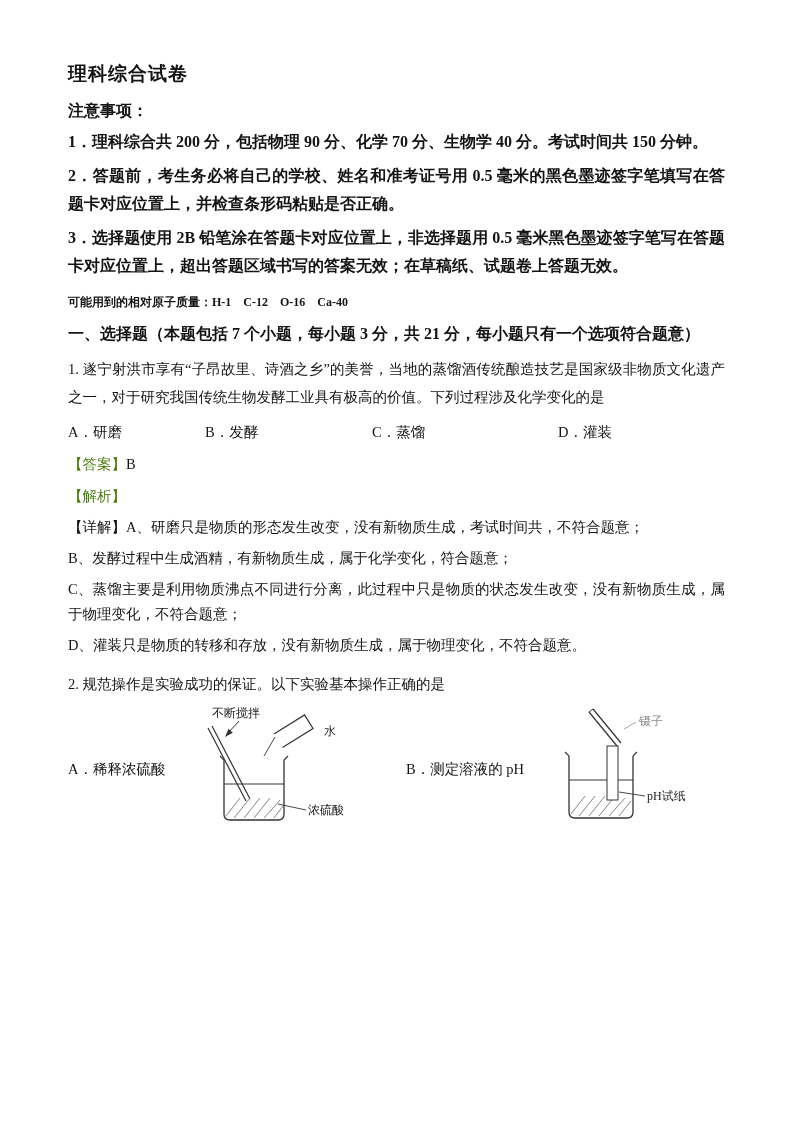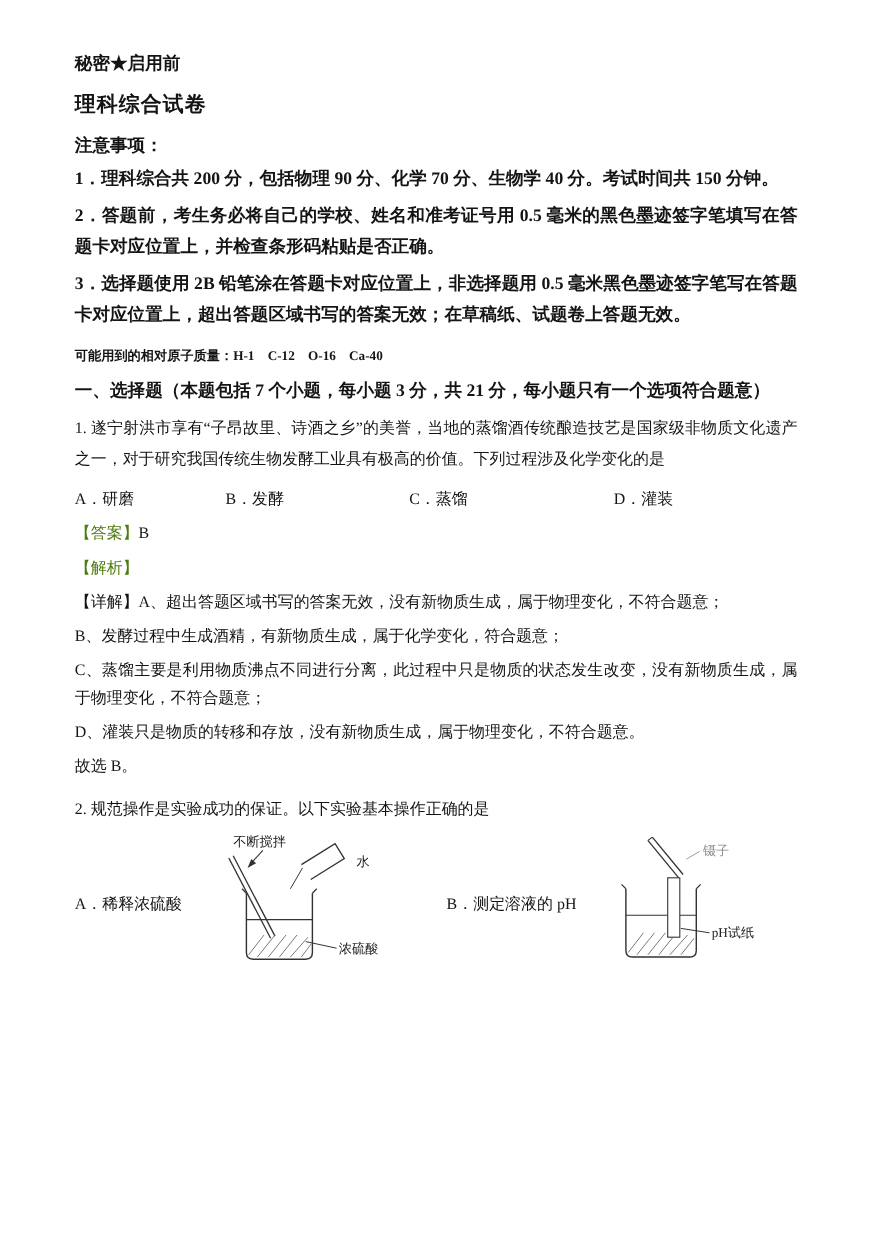--- a/index.html
+++ b/index.html
@@ -51,21 +51,20 @@
   .diagram-svg { flex: none; display: block; }
   .dlabel { font-size: 12px; fill: #222; font-family: "Liberation Serif", "DejaVu Serif", serif; }
   .dlabel.gray { fill: #8a8a8a; }
 </style>
 </head>
 <body>
 
 <div class="page">
   <div class="content">
 
-    <div class="classification">秘密★启用前</div>
     <div class="subtitle">理科综合试卷</div>
 
     <div class="notice-heading">注意事项：</div>
     <p class="notice-item">1．理科综合共 200 分，包括物理 90 分、化学 70 分、生物学 40 分。考试时间共 150 分钟。</p>
     <p class="notice-item">2．答题前，考生务必将自己的学校、姓名和准考证号用 0.5 毫米的黑色墨迹签字笔填写在答题卡对应位置上，并检查条形码粘贴是否正确。</p>
     <p class="notice-item">3．选择题使用 2B 铅笔涂在答题卡对应位置上，非选择题用 0.5 毫米黑色墨迹签字笔写在答题卡对应位置上，超出答题区域书写的答案无效；在草稿纸、试题卷上答题无效。</p>
 
     <p class="atomic-masses">可能用到的相对原子质量：H-1    C-12    O-16    Ca-40</p>
     <p class="part-heading">一、选择题（本题包括 7 个小题，每小题 3 分，共 21 分，每小题只有一个选项符合题意）</p>
 
@@ -75,25 +74,24 @@
       <div class="options-row">
         <span class="opt-a">A．研磨</span>
         <span class="opt-b">B．发酵</span>
         <span class="opt-c">C．蒸馏</span>
         <span class="opt-d">D．灌装</span>
       </div>
 
       <p class="answer-line"><span class="blue">【答案】</span><span>B</span></p>
       <p class="analysis-line"><span class="blue">【解析】</span></p>
 
-      <p class="detail">【详解】A、超出答题区域书写的答案无效，没有新物质生成，属于物理变化，不符合题意；</p>
+      <p class="detail">【详解】A、研磨只是物质的形态发生改变，没有新物质生成，考试时间共，不符合题意；</p>
       <p class="detail">B、发酵过程中生成酒精，有新物质生成，属于化学变化，符合题意；</p>
       <p class="detail">C、蒸馏主要是利用物质沸点不同进行分离，此过程中只是物质的状态发生改变，没有新物质生成，属于物理变化，不符合题意；</p>
       <p class="detail">D、灌装只是物质的转移和存放，没有新物质生成，属于物理变化，不符合题意。</p>
-      <p class="detail">故选 B。</p>
     </div>
 
     <div class="question q2">
       <p class="stem">2. 规范操作是实验成功的保证。以下实验基本操作正确的是</p>
 
       <div class="diagram-row">
 
         <span class="diagram-caption cap-a">A．稀释浓硫酸</span>
 
         <svg class="diagram-svg" width="210" height="130" viewBox="0 0 210 130">

